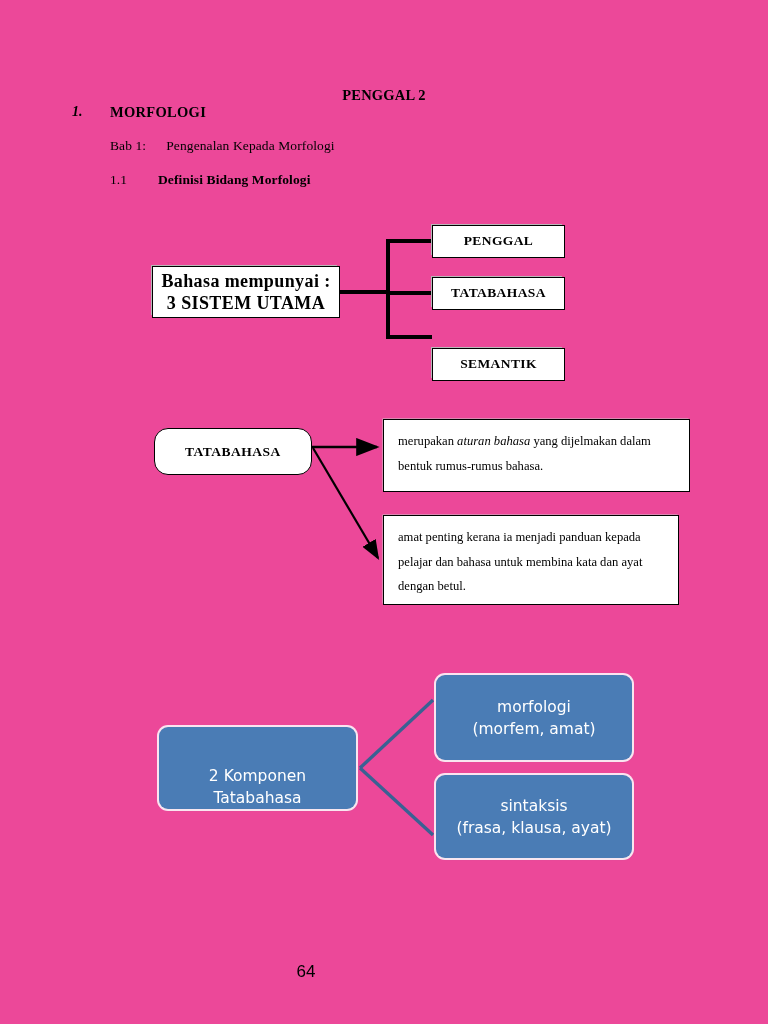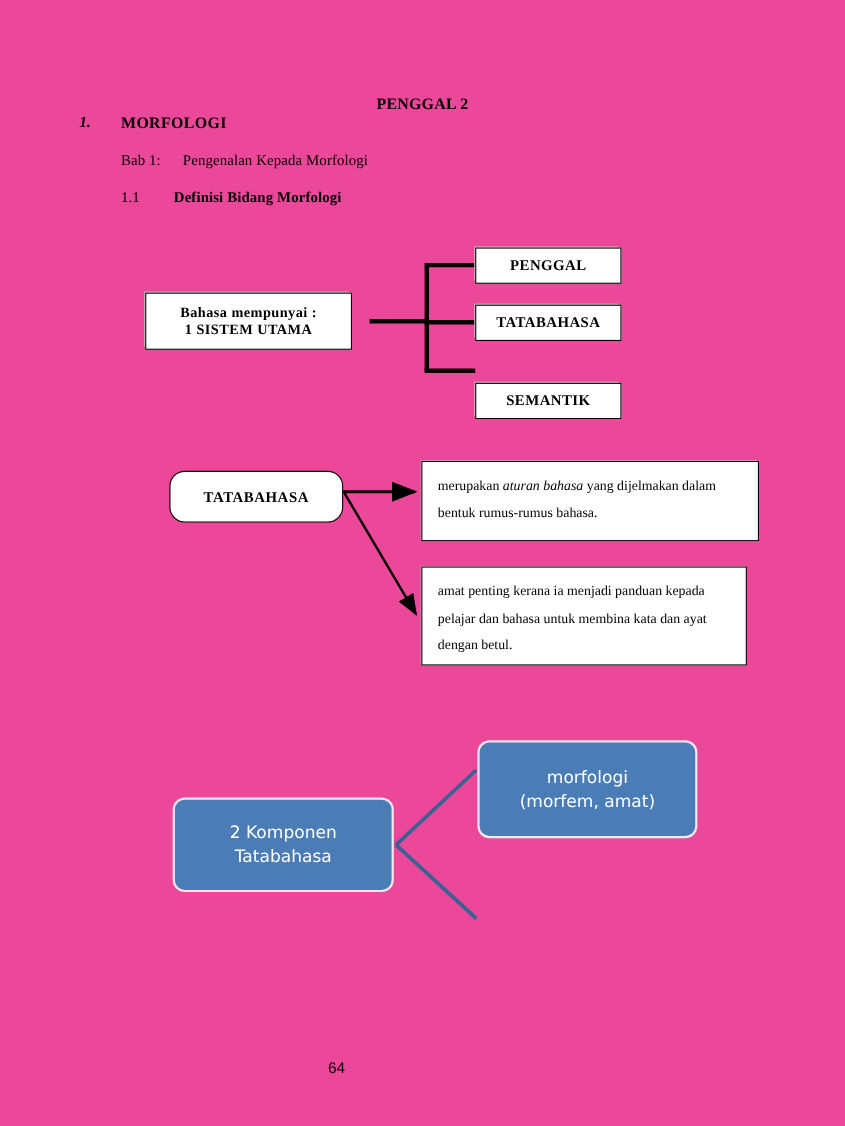--- a/index.html
+++ b/index.html
@@ -81,21 +81,21 @@
     display: flex;
     align-items: center;
     justify-content: center;
     text-align: center;
     font-weight: bold;
     font-size: 13.5px;
     letter-spacing: 0.4px;
     line-height: 1.25;
   }
 
-  #box-root     { left: 132px; top: 266px; width: 188px; height: 52px; font-size: 13px; }
+  #box-root     { left: 152px; top: 266px; width: 188px; height: 52px; font-size: 18px; }
   #box-fonologi { left: 432px; top: 225px; width: 133px; height: 33px; }
   #box-tatabahasa-1 { left: 432px; top: 277px; width: 133px; height: 33px; }
   #box-semantik { left: 432px; top: 320px; width: 133px; height: 33px; margin-top: 28px; }
 
   
   .connector-svg { position: absolute; left: 0; top: 0; pointer-events: none; }
 
   
   .box-round {
     position: absolute;
@@ -136,32 +136,32 @@
     align-items: center;
     justify-content: center;
     text-align: center;
     color: #ffffff;
     font-family: "DejaVu Sans", "Liberation Sans", sans-serif;
     font-size: 15.5px;
     line-height: 1.42;
     font-weight: normal;
     box-shadow: 0 0 0 2px rgba(255,255,255,0.85), 1px 1px 2px rgba(120,140,165,0.45);
   }
-  #box-komponen  { left: 159px; top: 727px; width: 197px; height: 82px; }
+  #box-komponen  { left: 159px; top: 727px; width: 197px; height: 82px; align-items: flex-end; }
   #box-morfologi { left: 436px; top: 675px; width: 196px; height: 85px; }
   #box-sintaksis { left: 436px; top: 775px; width: 196px; height: 83px; }
 
   
   .page-number {
     position: absolute;
     left: 0;
     top: 962px;
     width: 612px;
     text-align: center;
-    font-size: 14px;
+    font-size: 17px;
     font-family: "Liberation Sans", sans-serif;
   }
 </style>
 </head>
 <body>
 
 <div class="page">
 
   <div class="doc-title">PENGGAL 2</div>
 
@@ -186,21 +186,21 @@
       <line x1="386" y1="241" x2="432" y2="241" stroke="#000" stroke-width="4"></line>
 
       <line x1="386" y1="293" x2="432" y2="293" stroke="#000" stroke-width="4"></line>
 
       <line x1="386" y1="337" x2="432" y2="337" stroke="#000" stroke-width="4"></line>
     </svg>
 
     <div class="box-plain" id="box-root">
       <span>
         <span>Bahasa mempunyai :</span><br>
-        <span>1 SISTEM UTAMA</span>
+        <span>3 SISTEM UTAMA</span>
       </span>
     </div>
 
     <div class="box-plain" id="box-fonologi">
       <span>PENGGAL</span>
     </div>
 
     <div class="box-plain" id="box-tatabahasa-1">
       <span>TATABAHASA</span>
     </div>
@@ -251,17 +251,23 @@
       </span>
     </div>
 
     <div class="box-blue" id="box-morfologi" style="background:#4a7cb5;">
       <span>
         <span>morfologi</span><br>
         <span>(morfem, amat)</span>
       </span>
     </div>
 
+    <div class="box-blue" id="box-sintaksis" style="background:#4a7cb5;">
+      <span>
+        <span>sintaksis</span><br>
+        <span>(frasa, klausa, ayat)</span>
+      </span>
+    </div>
   </div>
 
   <div class="page-number">64</div>
 
 </div>
 
 </body></html>

